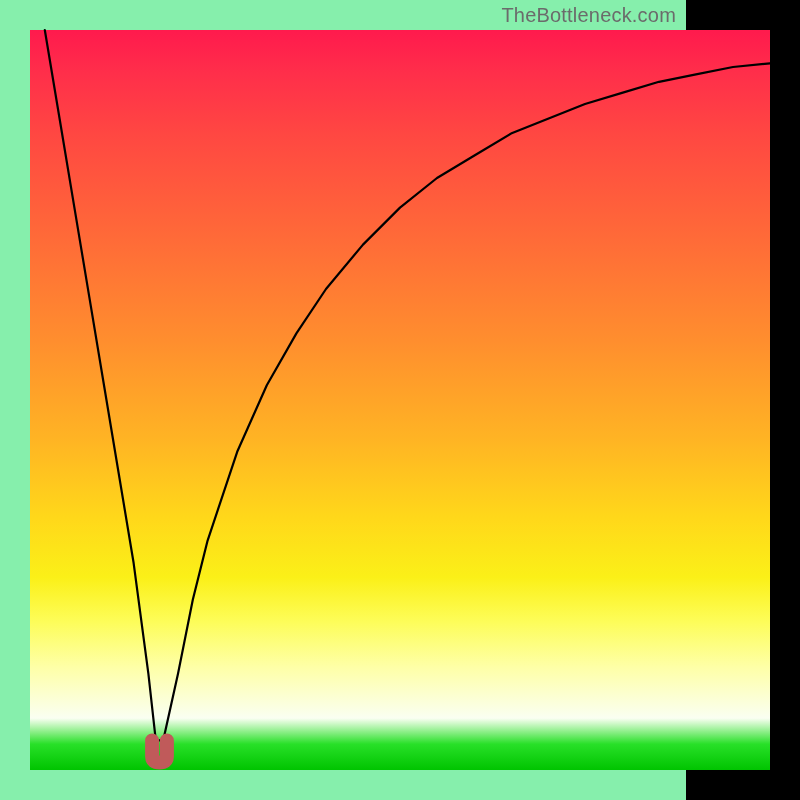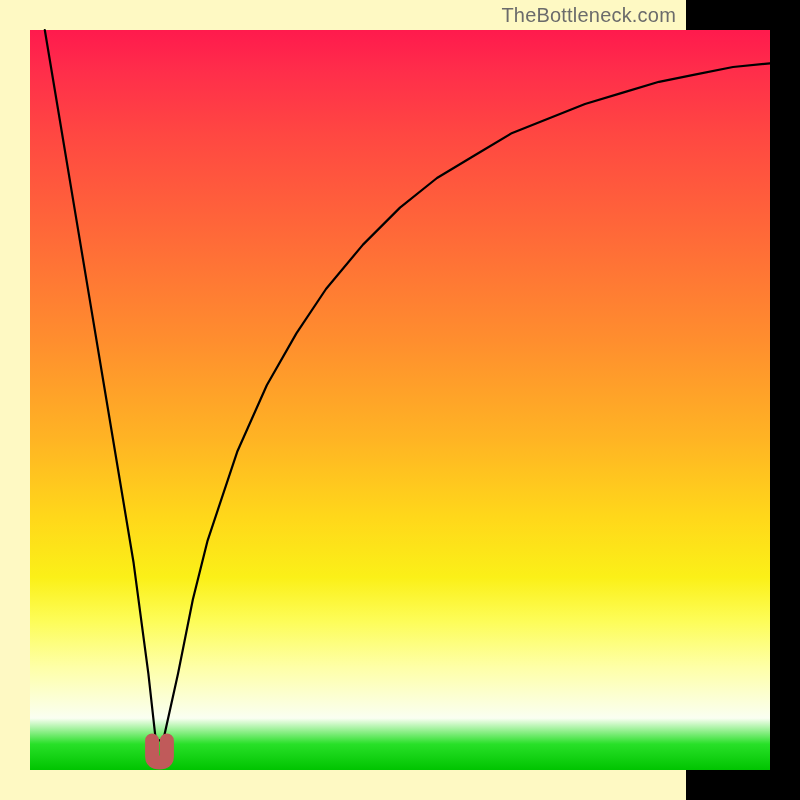--- a/index.html
+++ b/index.html
@@ -8,21 +8,21 @@
     width: 800px;
     height: 800px;
     overflow: hidden;
     background: #000;
     font-family: Arial, Helvetica, sans-serif;
   }
   .frame {
     position: relative;
     width: 686px;
     height: 800px;
-    background: #fef9c3;
+    background: #86efac;
   }
   .plot-area {
     position: absolute;
     left: 30px;
     top: 30px;
     width: 740px;
     height: 740px;
     
     background: linear-gradient(
       to bottom,

